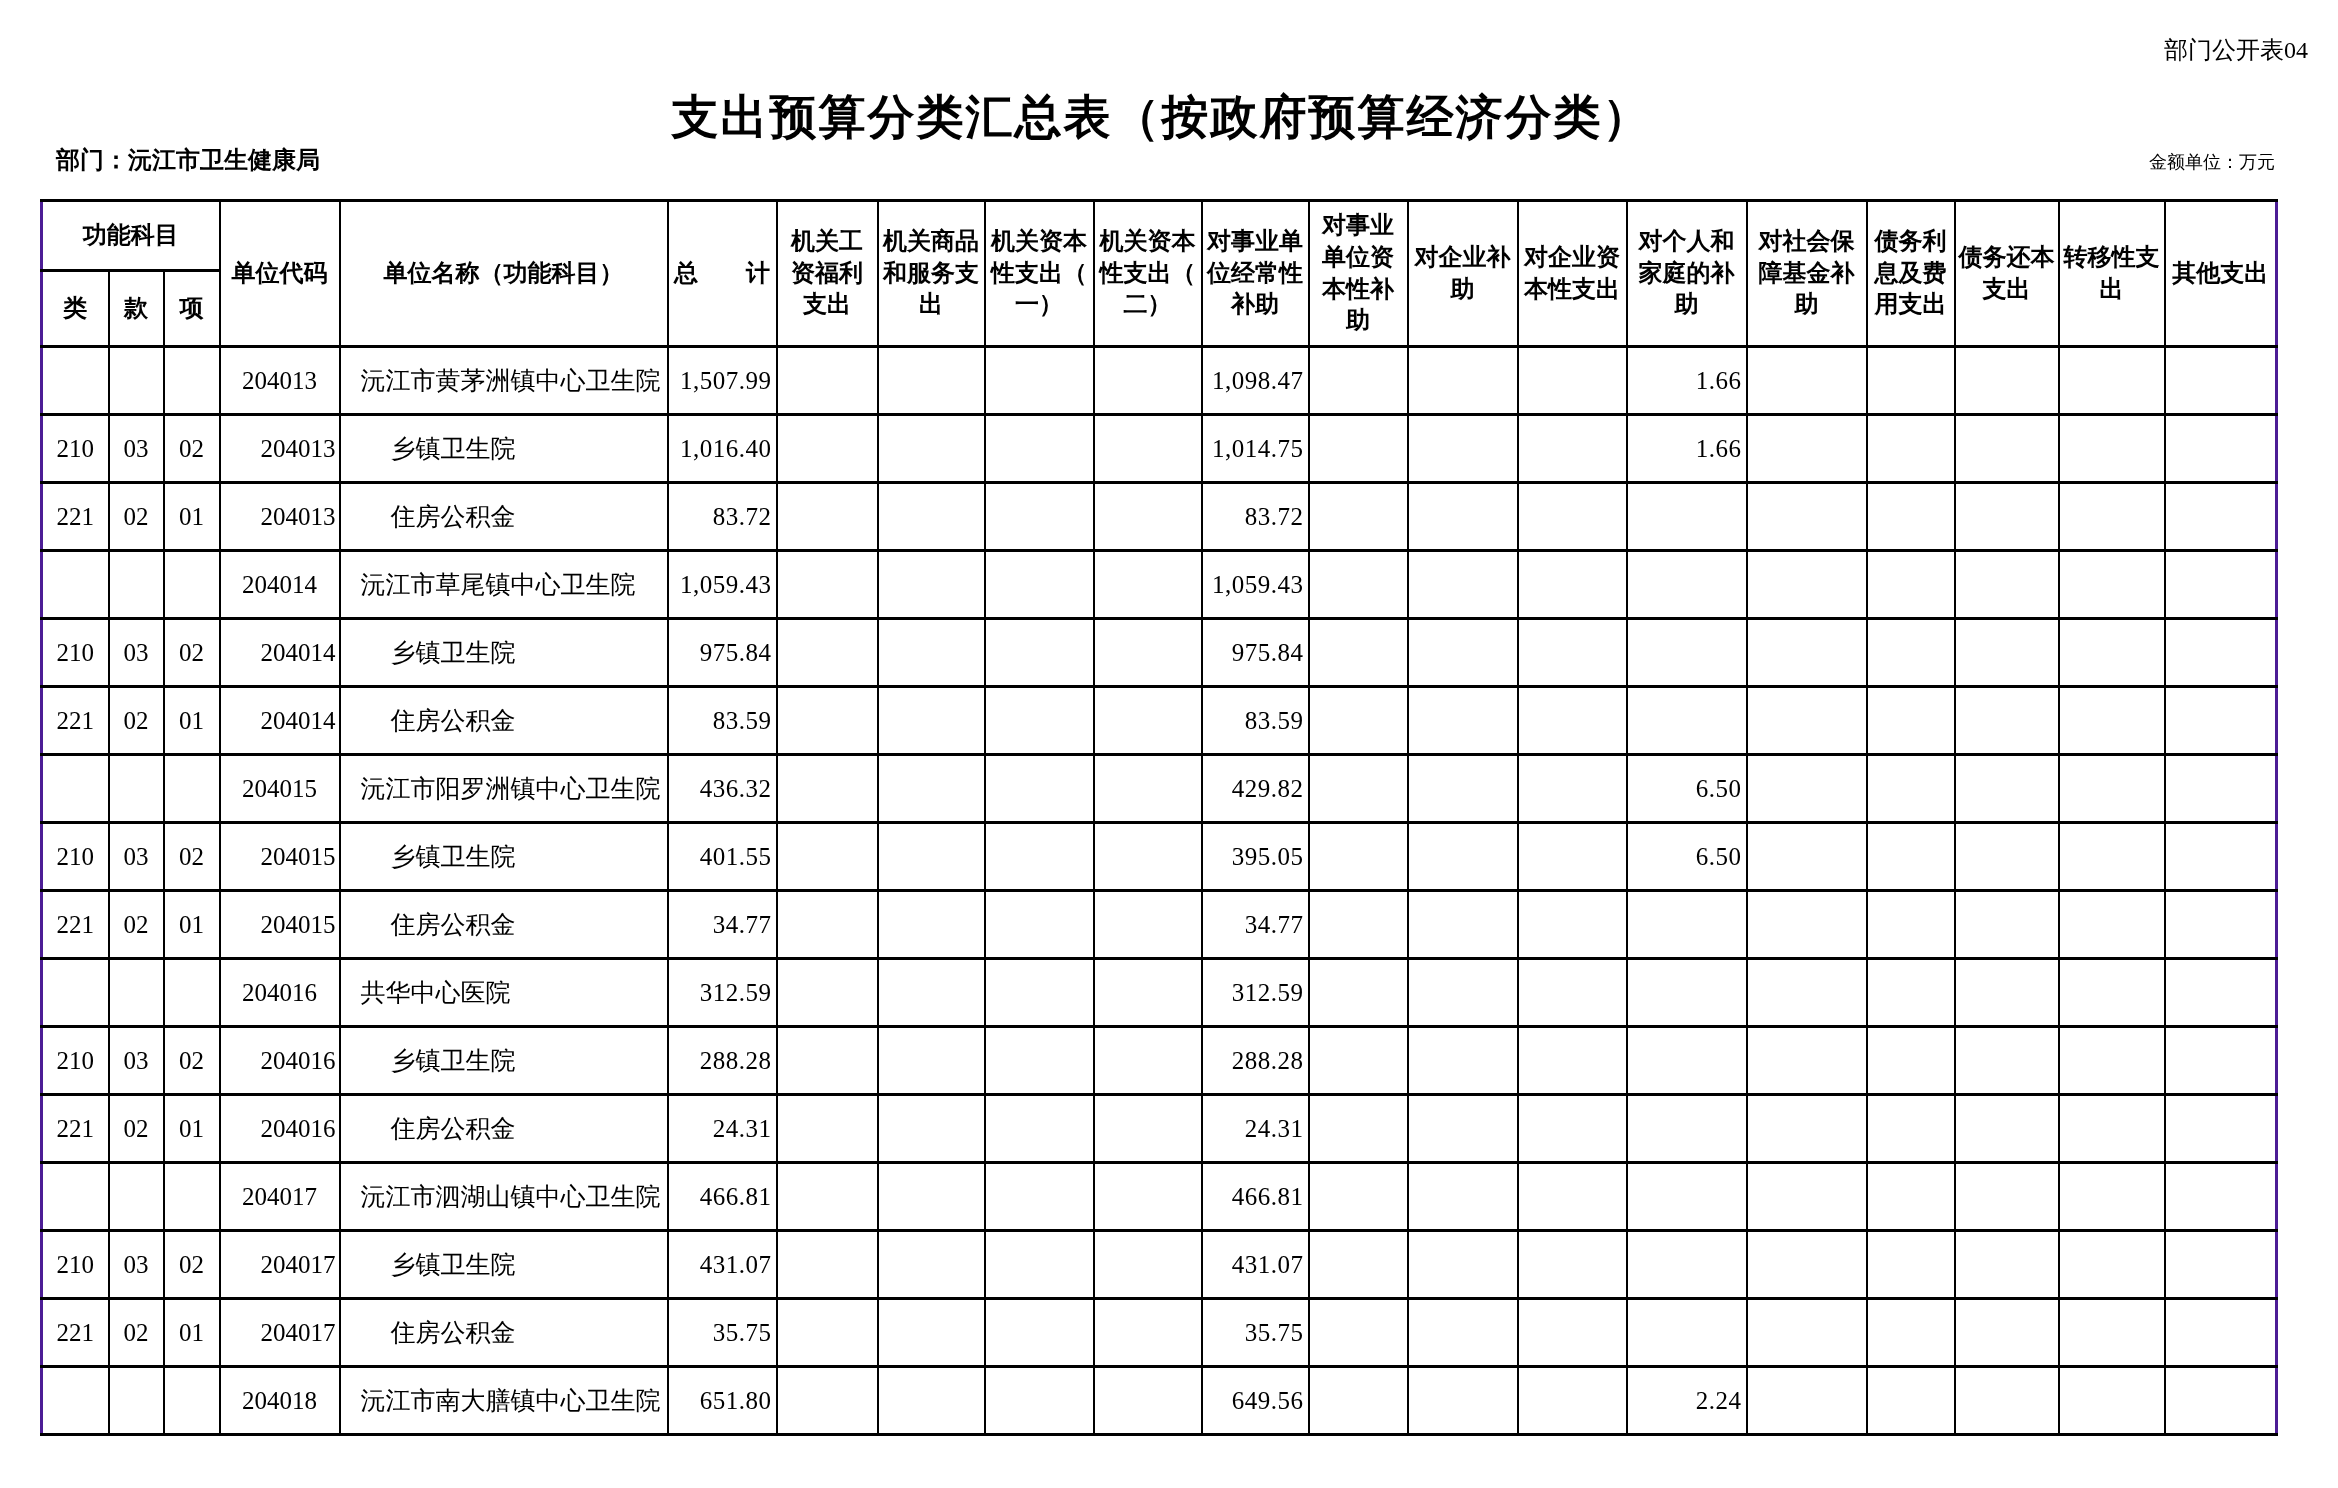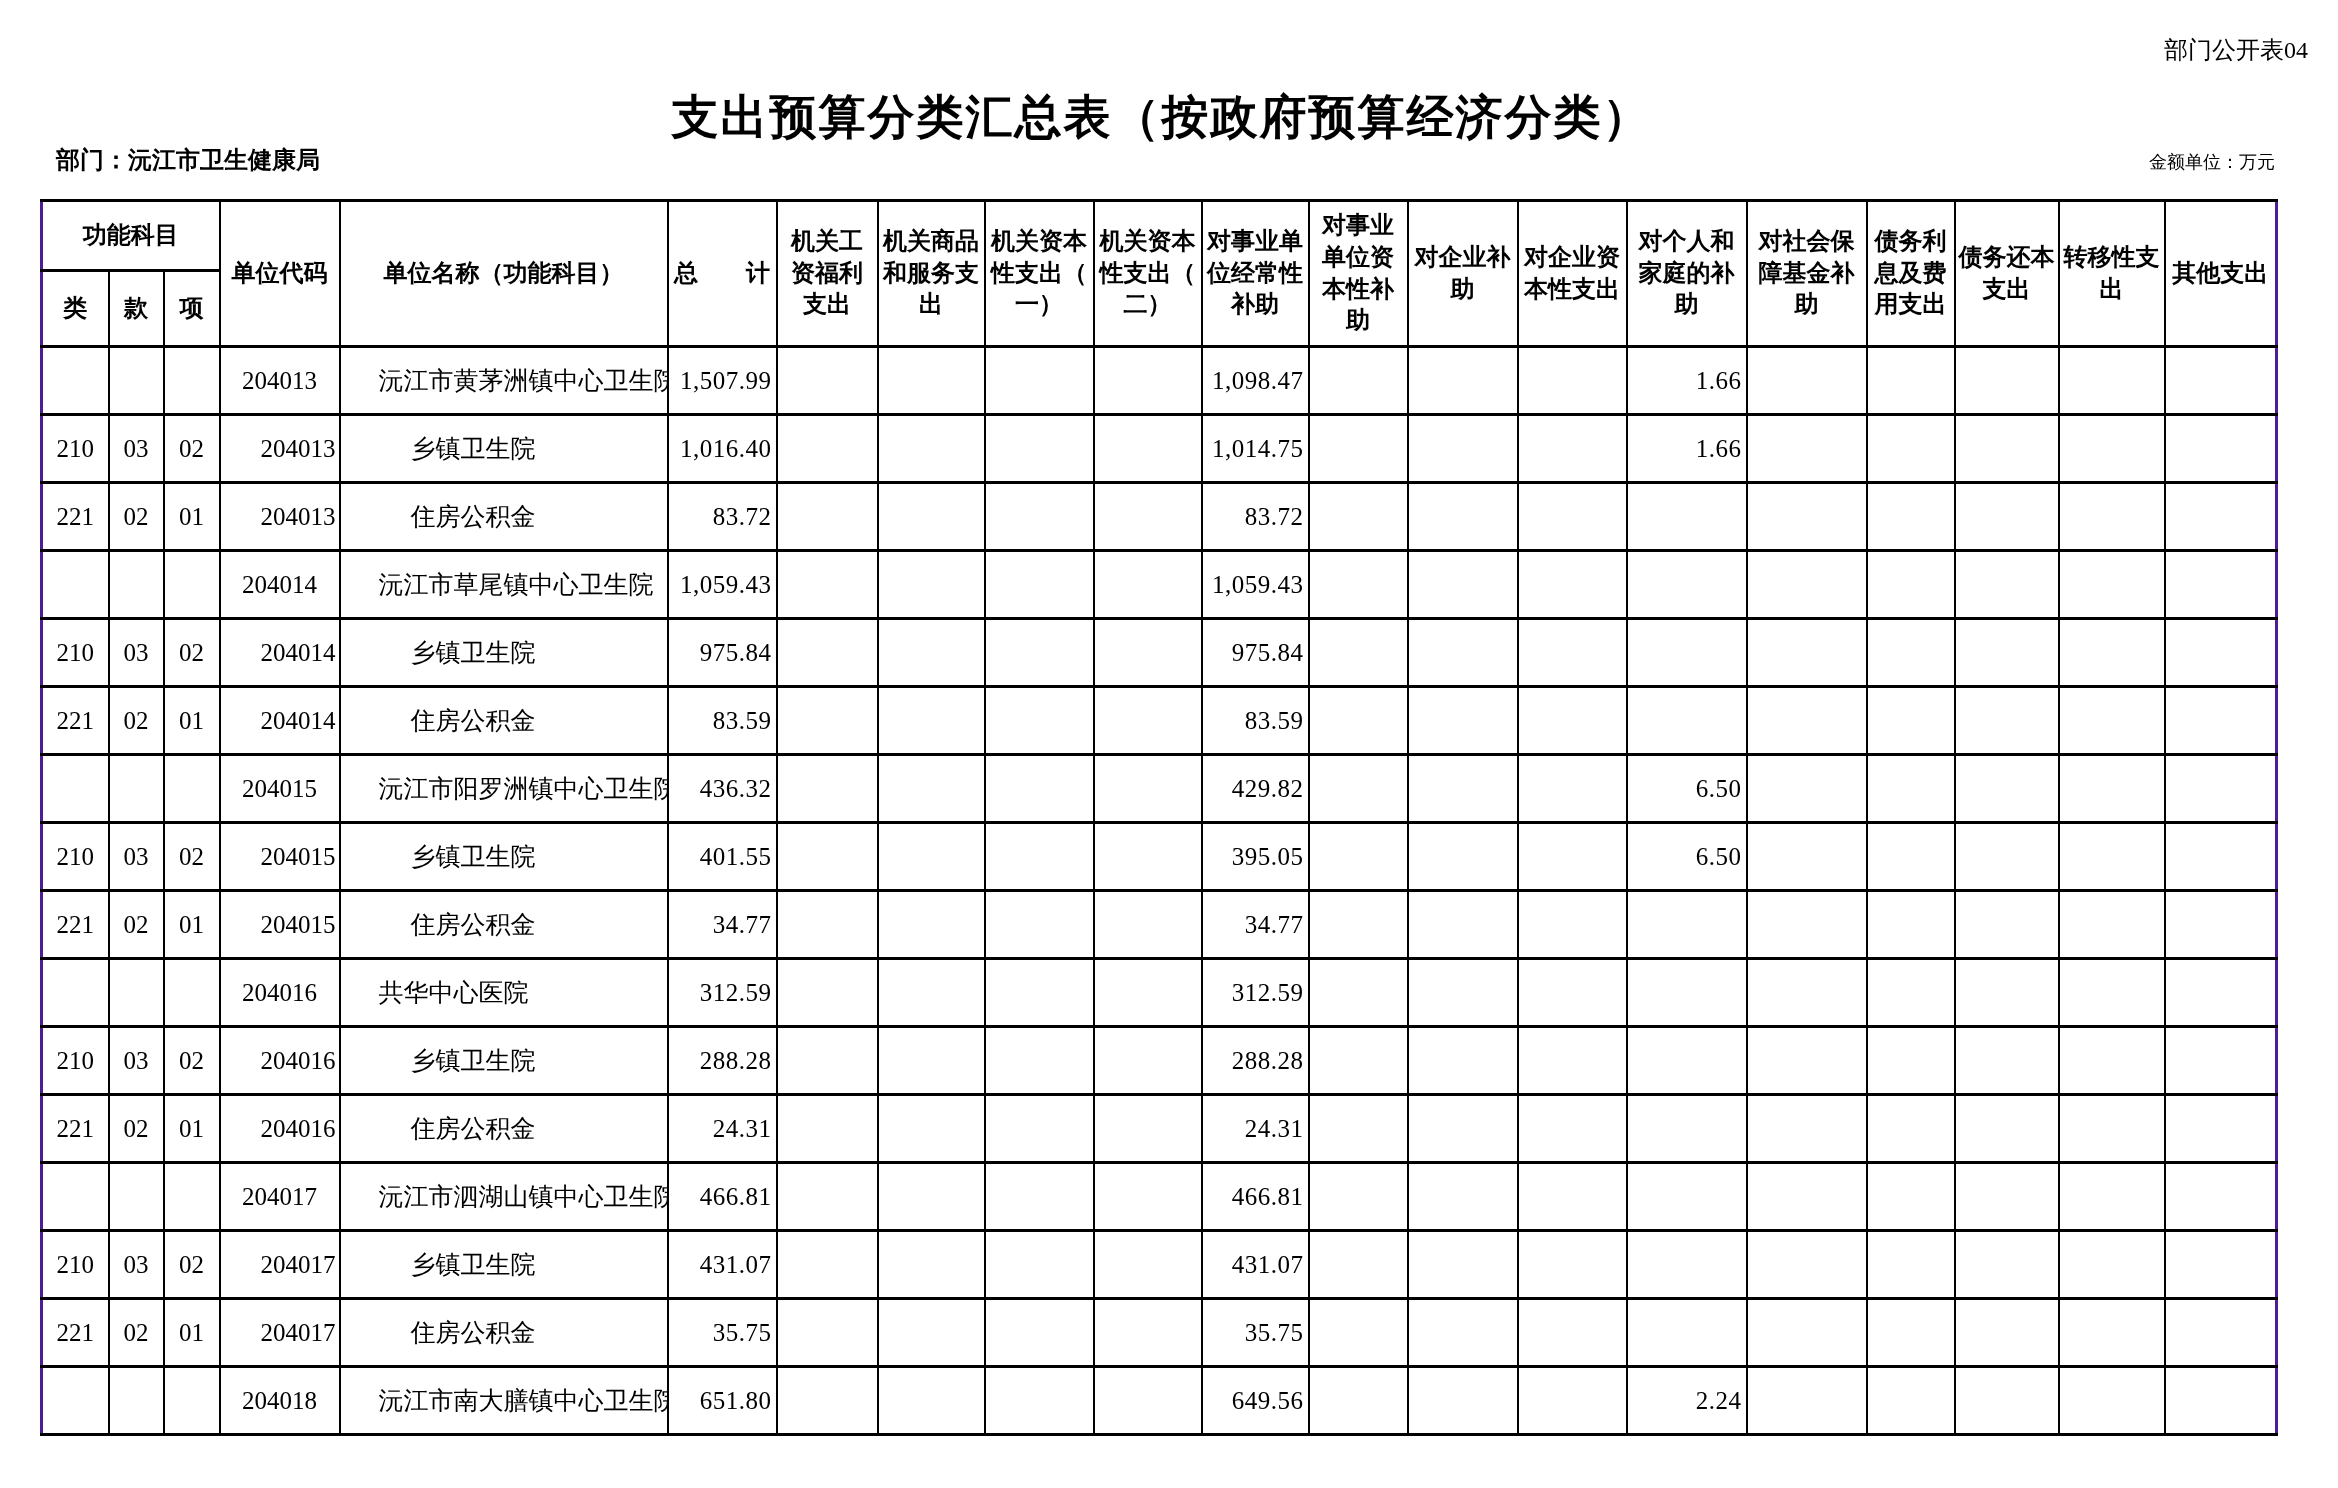--- a/index.html
+++ b/index.html
@@ -41,22 +41,22 @@
     font-size: 24px; font-weight: bold; text-align: center;
     padding: 0 2px; line-height: 1.32;
     word-break: break-all; line-break: anywhere;
   }
   thead tr.h1 { height: 70px; }
   thead tr.h2 { height: 76px; }
   tbody tr { height: 68px; }
   td { font-size: 25px; padding: 0; white-space: nowrap; }
   td.c { text-align: center; }
   td.r { text-align: right; padding-right: 3px; }
-  td.name { text-align: left; padding-left: 38px; }
-  td.name.indent { padding-left: 70px; font-family: Liberation Serif, serif; }
+  td.name { text-align: left; padding-left: 20px; }
+  td.name.indent { padding-left: 50px; font-family: Liberation Serif, serif; }
   td.num { text-align: right; padding-right: 4px; letter-spacing: 0.5px; }
 </style>
 </head>
 <body>
 
 <div class="sheet-label">部门公开表04</div>
 <h1 class="title">支出预算分类汇总表（按政府预算经济分类）</h1>
 <div class="meta">
   <span class="dept">部门：沅江市卫生健康局</span>
   <span class="unit">金额单位：万元</span>

